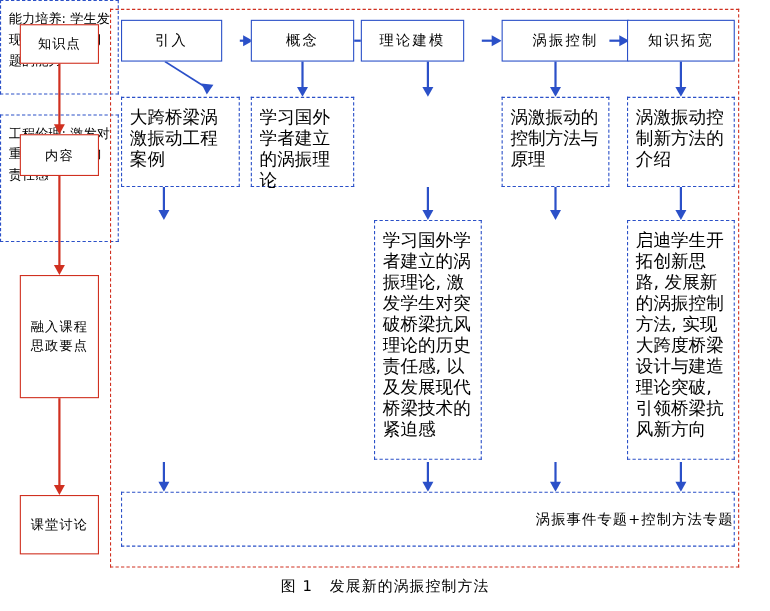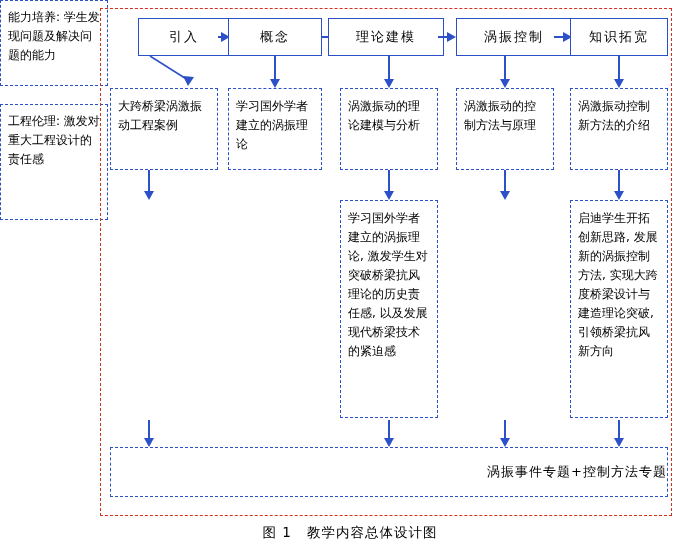--- a/index.html
+++ b/index.html
@@ -50,23 +50,23 @@
 
   
   .tbox{
     position:absolute;top:18px;height:38px;
     border:1.5px solid #2b50c8;
     background:#fff;
     display:flex;align-items:center;justify-content:center;
     font-size:13px;letter-spacing:2px;
     box-sizing:border-box;
   }
-  .t0{left:110px;width:92px;margin-left:28px;}
+  .t0{left:110px;width:92px;}
   .t1{left:228px;width:94px;align-items:center;}
-  .t2{left:328px;width:116px;}
+  .t2{left:328px;width:94px;}
   .t3{left:456px;width:116px;}
   .t4{left:570px;width:98px;}
 
   
   .harrow{position:absolute;top:36px;height:2px;background:#2b50c8;}
   .harrow:after{
     content:"";position:absolute;right:-8px;top:-4px;
     border-top:5px solid transparent;border-bottom:5px solid transparent;
     border-left:9px solid #2b50c8;
   }
@@ -74,21 +74,21 @@
   .h1{left:322px;width:10px;}
   .h2{left:438px;width:10px;}
   .h3{left:554px;width:10px;}
 
   
   .mbox{
     position:absolute;
     border:1.3px dashed #2b50c8;
     background:#fff;
     box-sizing:border-box;
-    font-size:12px;line-height:19px;
+    font-size:16px;line-height:19px;
     padding:8px 7px;
     text-align:left;
   }
   .r1{top:88px;height:82px;}
   .m0{left:110px;width:108px;}
   .m1{left:228px;width:94px;}
   .m2{left:340px;width:98px;}
   .m3{left:456px;width:98px;}
   .m4{left:570px;width:98px;}
 
@@ -130,20 +130,40 @@
     position:absolute;left:0;top:524px;width:700px;
     text-align:center;font-size:13.5px;letter-spacing:1px;
   }
   .caption .num{margin-right:10px;}
 </style>
 </head>
 <body>
 
 <div class="canvas">
 
+  <div class="left-col">
+    <div class="lbox" id="lb0">
+      <span>知识点</span>
+    </div>
+    <div class="larrow" id="la0"></div>
+
+    <div class="lbox" id="lb1">
+      <span>内容</span>
+    </div>
+    <div class="larrow" id="la1"></div>
+
+    <div class="lbox" id="lb2">
+      <span>融入课程思政要点</span>
+    </div>
+    <div class="larrow" id="la2"></div>
+
+    <div class="lbox" id="lb3">
+      <span>课堂讨论</span>
+    </div>
+  </div>
 
   <div class="outer"></div>
 
   <div class="tbox t0">
     <span>引入</span>
   </div>
   <div class="harrow h0"></div>
   <div class="tbox t1">
     <span>概念</span>
   </div>
@@ -170,23 +190,20 @@
   <div class="varrow" style="left:388px;top:56px;height:24px;"></div>
   <div class="varrow" style="left:504px;top:56px;height:24px;"></div>
   <div class="varrow" style="left:618px;top:56px;height:24px;"></div>
 
   <div class="mbox r1 m0">
     <span>大跨桥梁涡激振动工程案例</span>
   </div>
   <div class="mbox r1 m1">
     <span>学习国外学者建立的涡振理论</span>
   </div>
-  <div class="mbox r1 m2">
-    <span>涡激振动的理论建模与分析</span>
-  </div>
   <div class="mbox r1 m3">
     <span>涡激振动的控制方法与原理</span>
   </div>
   <div class="mbox r1 m4">
     <span>涡激振动控制新方法的介绍</span>
   </div>
 
   <div class="varrow" style="left:148px;top:170px;height:22px;"></div>
   <div class="varrow" style="left:388px;top:170px;height:22px;"></div>
   <div class="varrow" style="left:504px;top:170px;height:22px;"></div>
@@ -211,16 +228,16 @@
   <div class="varrow" style="left:388px;top:420px;height:19px;"></div>
   <div class="varrow" style="left:504px;top:420px;height:19px;"></div>
   <div class="varrow" style="left:618px;top:420px;height:19px;"></div>
 
   <div class="bottom-bar">
     <span>涡振事件专题+控制方法专题</span>
   </div>
 
   <div class="caption">
     <span class="num">图 1</span>
-    <span>教学内容总体设计图</span>
+    <span>发展新的涡振控制方法</span>
   </div>
 
 </div>
 
 </body></html>

